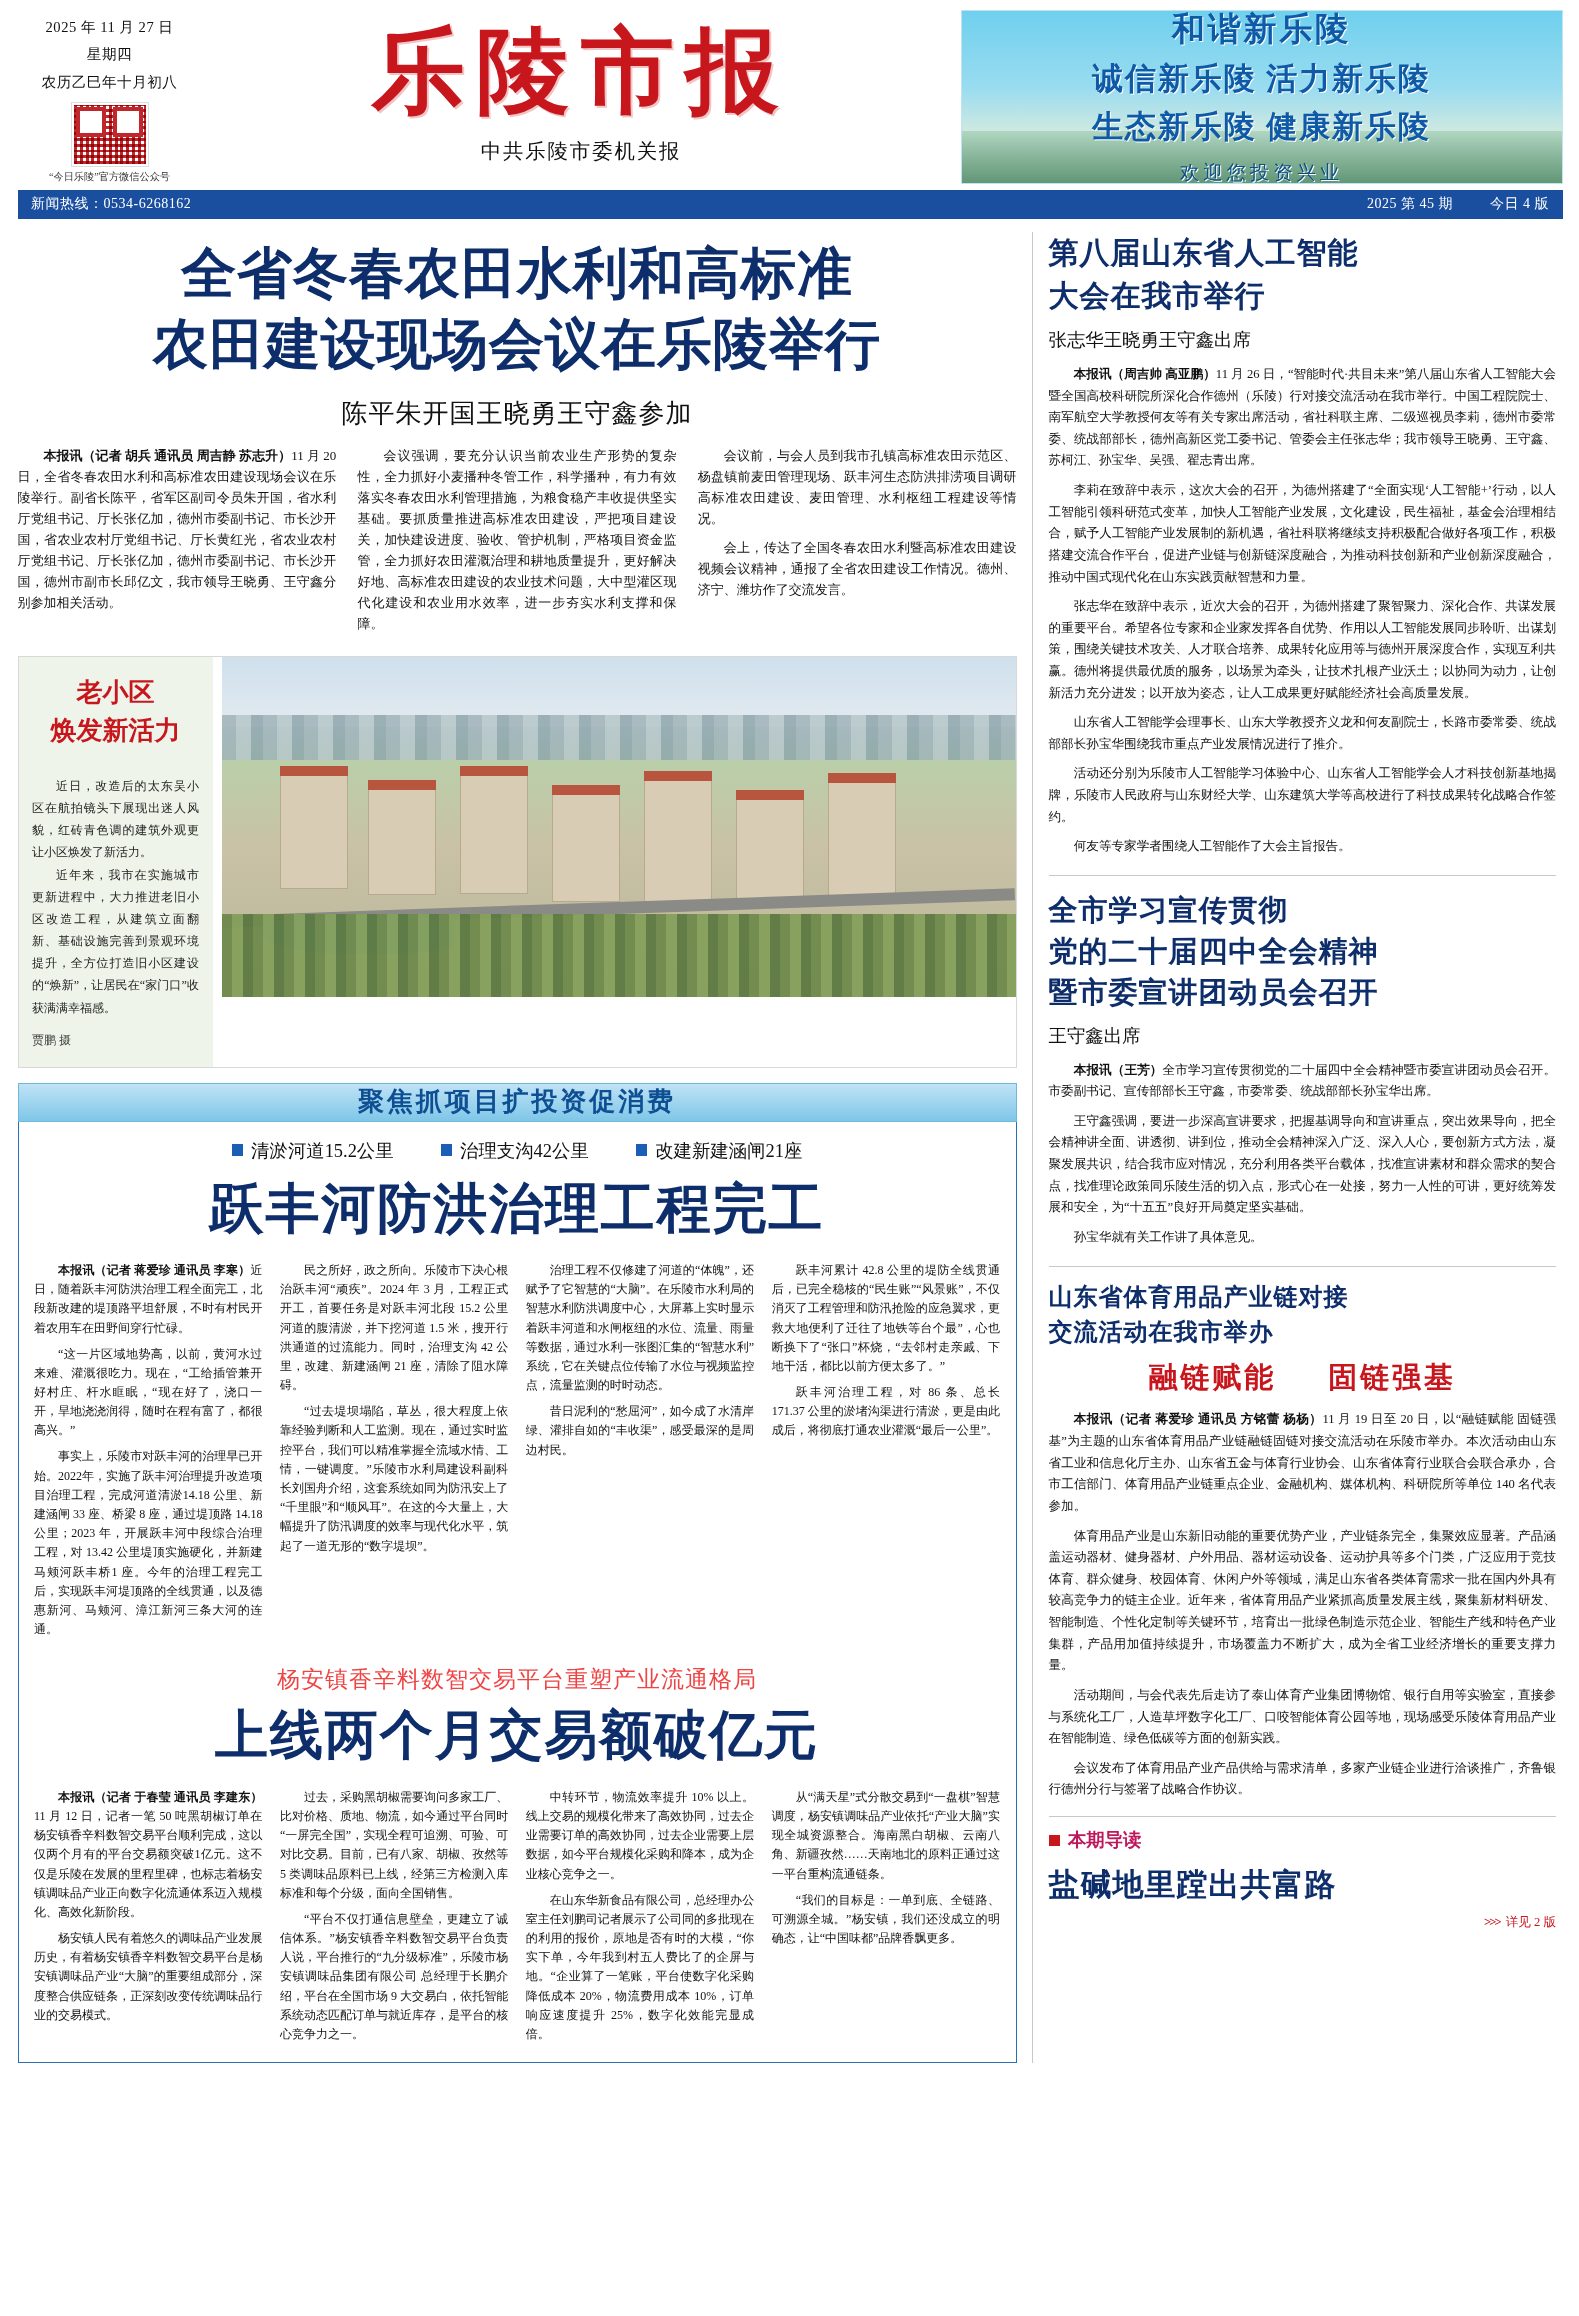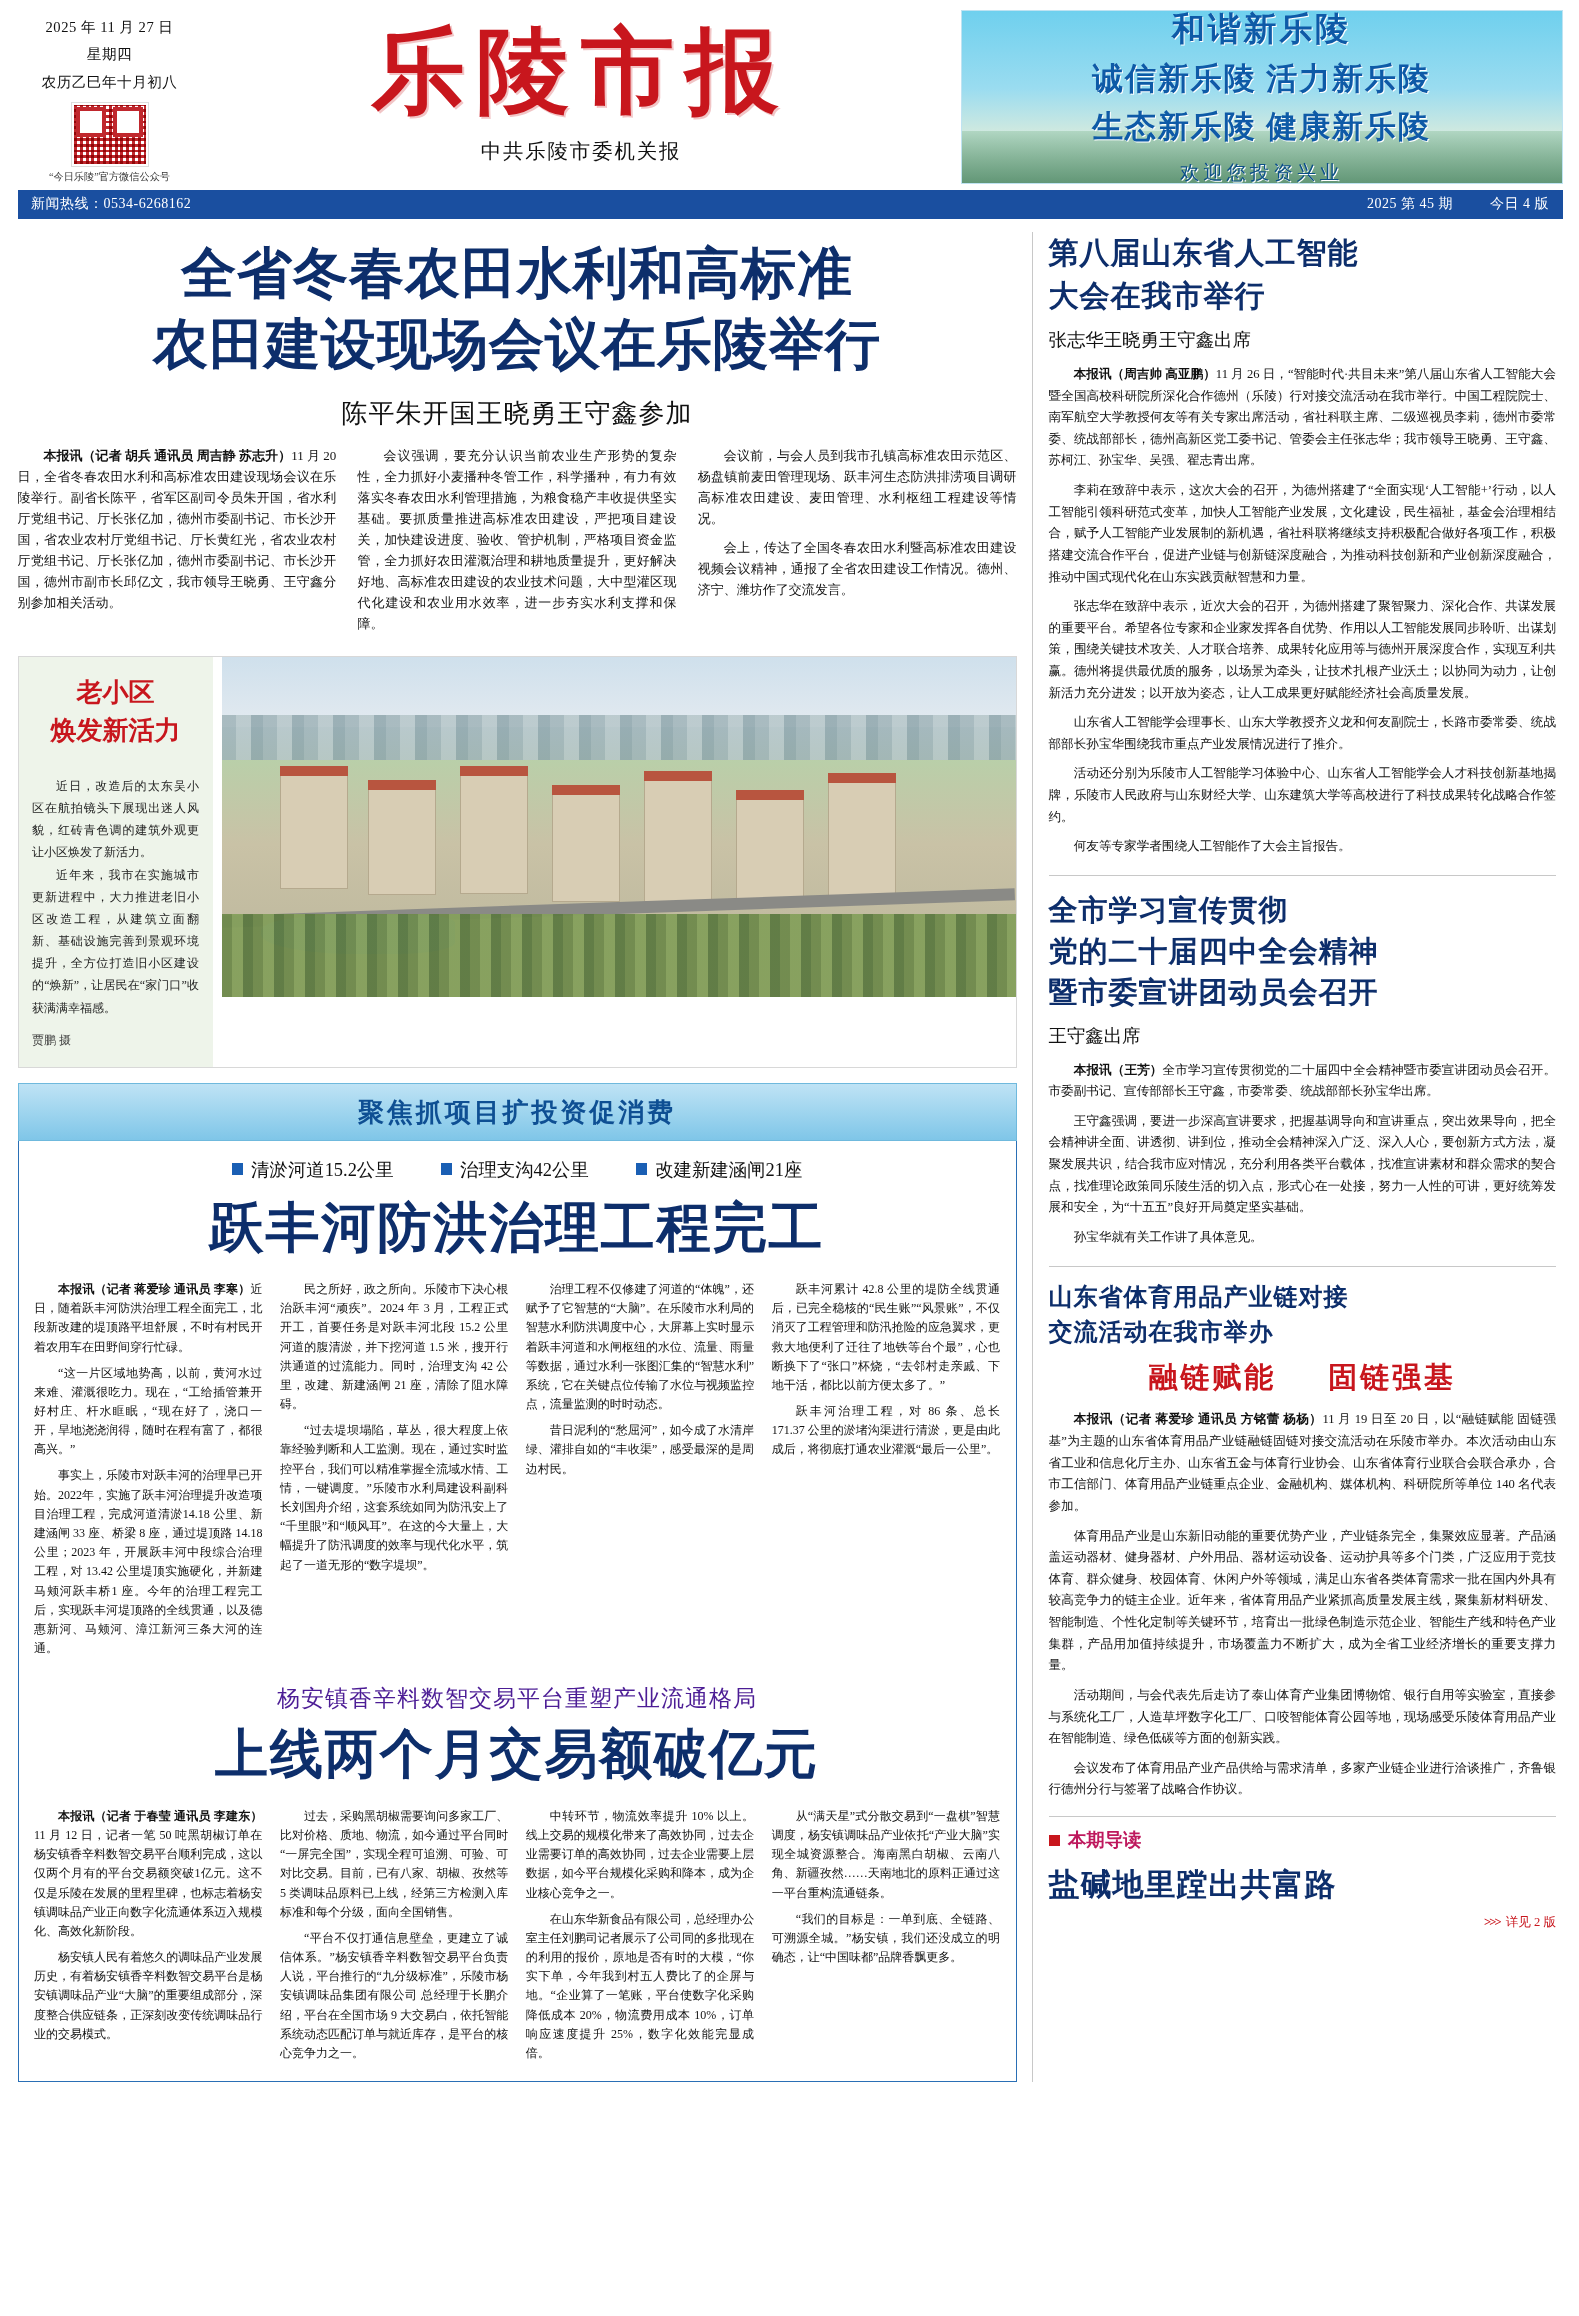--- a/index.html
+++ b/index.html
@@ -169,23 +169,23 @@
   .photo .water { position:absolute; left:39px; bottom:43px; width:194px; height:39px;
     background:#6fa8c9; border-radius: 40% 20% 30% 50%; opacity:.9;}
   .photo .road { position:absolute; left:0; right:0; bottom:83px; height:11.6px;
     background:#8a8a86; transform: rotate(-2deg); }
   .photo .trees { position:absolute; left:0; right:0; bottom:0; height:83px;
     background: repeating-linear-gradient(90deg,#6f8a4c 0 9.7px,#85a05c 9.7px 21.3px,#5d7a42 21.3px 31px);
     opacity:.95; }
 
   
   .focus-banner {
-    margin-top: 15.5px; height: 58px;
+    margin-top: 15.5px; height: 39px;
     background: linear-gradient(180deg,#bfe3f5,#7fc6e8);
-    display:flex; align-items:center; justify-content:center;
+    display:flex; align-items:flex-start; justify-content:center;
     border: 1px solid #6fb9dd;
   }
   .focus-banner span {
     font-size: 26px; font-weight:700; color:#0e4f93; letter-spacing: 2.9px;
   }
 
   .boxed {
     border: 1px solid #2a6fb5; border-top: none; padding: 15.5px 15.5px 11.6px;
   }
   .bullets {
@@ -200,21 +200,21 @@
     text-align:center; font-family:"DejaVu Serif",serif; font-weight:700;
     font-size: 54px; color:#0d2e6b; letter-spacing: 1.9px; margin: 5.8px 0 15.5px;
   }
   .cols4 {
     display:grid; grid-template-columns: repeat(4,1fr); gap: 17.5px;
     font-size: 12px; line-height:1.6; color:#111; text-align: justify;
   }
   .cols4 p { margin:0 0 6.8px; text-indent:2em; }
 
   .sub-kicker {
-    text-align:center; font-size: 23px; color:#4c1d95; margin: 17.5px 0 5.8px; letter-spacing:1px;
+    text-align:center; font-size: 23px; color:#ef4444; margin: 17.5px 0 5.8px; letter-spacing:1px;
   }
   .big-head3 {
     text-align:center; font-family:"DejaVu Serif",serif; font-weight:700;
     font-size: 53px; color:#0d2e6b; letter-spacing: 1.9px; margin: 3.9px 0 15.5px;
   }
 
   
   .side-head {
     font-family:"DejaVu Serif",serif; font-weight:700; font-size: 30px;
     color:#0d2e6b; line-height:1.42; letter-spacing:1px;

